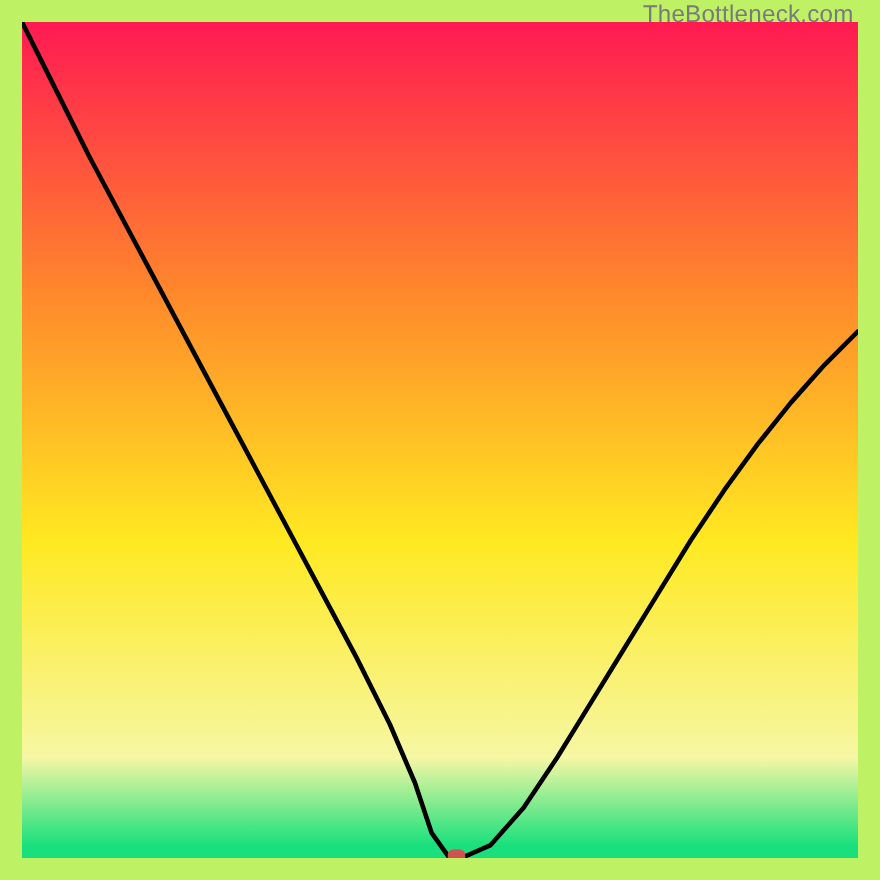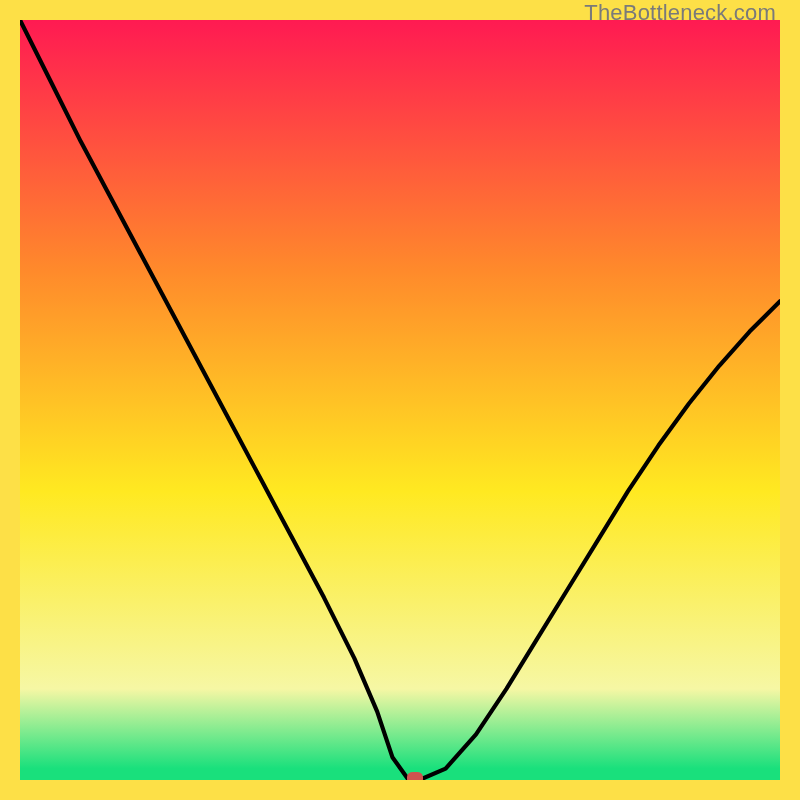--- a/index.html
+++ b/index.html
@@ -9,21 +9,21 @@
     height: 800px;
     background: #000;
     overflow: hidden;
   }
   .frame {
     position: absolute;
     left: 0;
     top: 0;
     width: 800px;
     height: 800px;
-    background: #fde047;
+    background: #bef264;
   }
   .plot {
     position: absolute;
     left: 20px;
     top: 20px;
     width: 760px;
     height: 760px;
     overflow: hidden;
   }
   .gradient {

